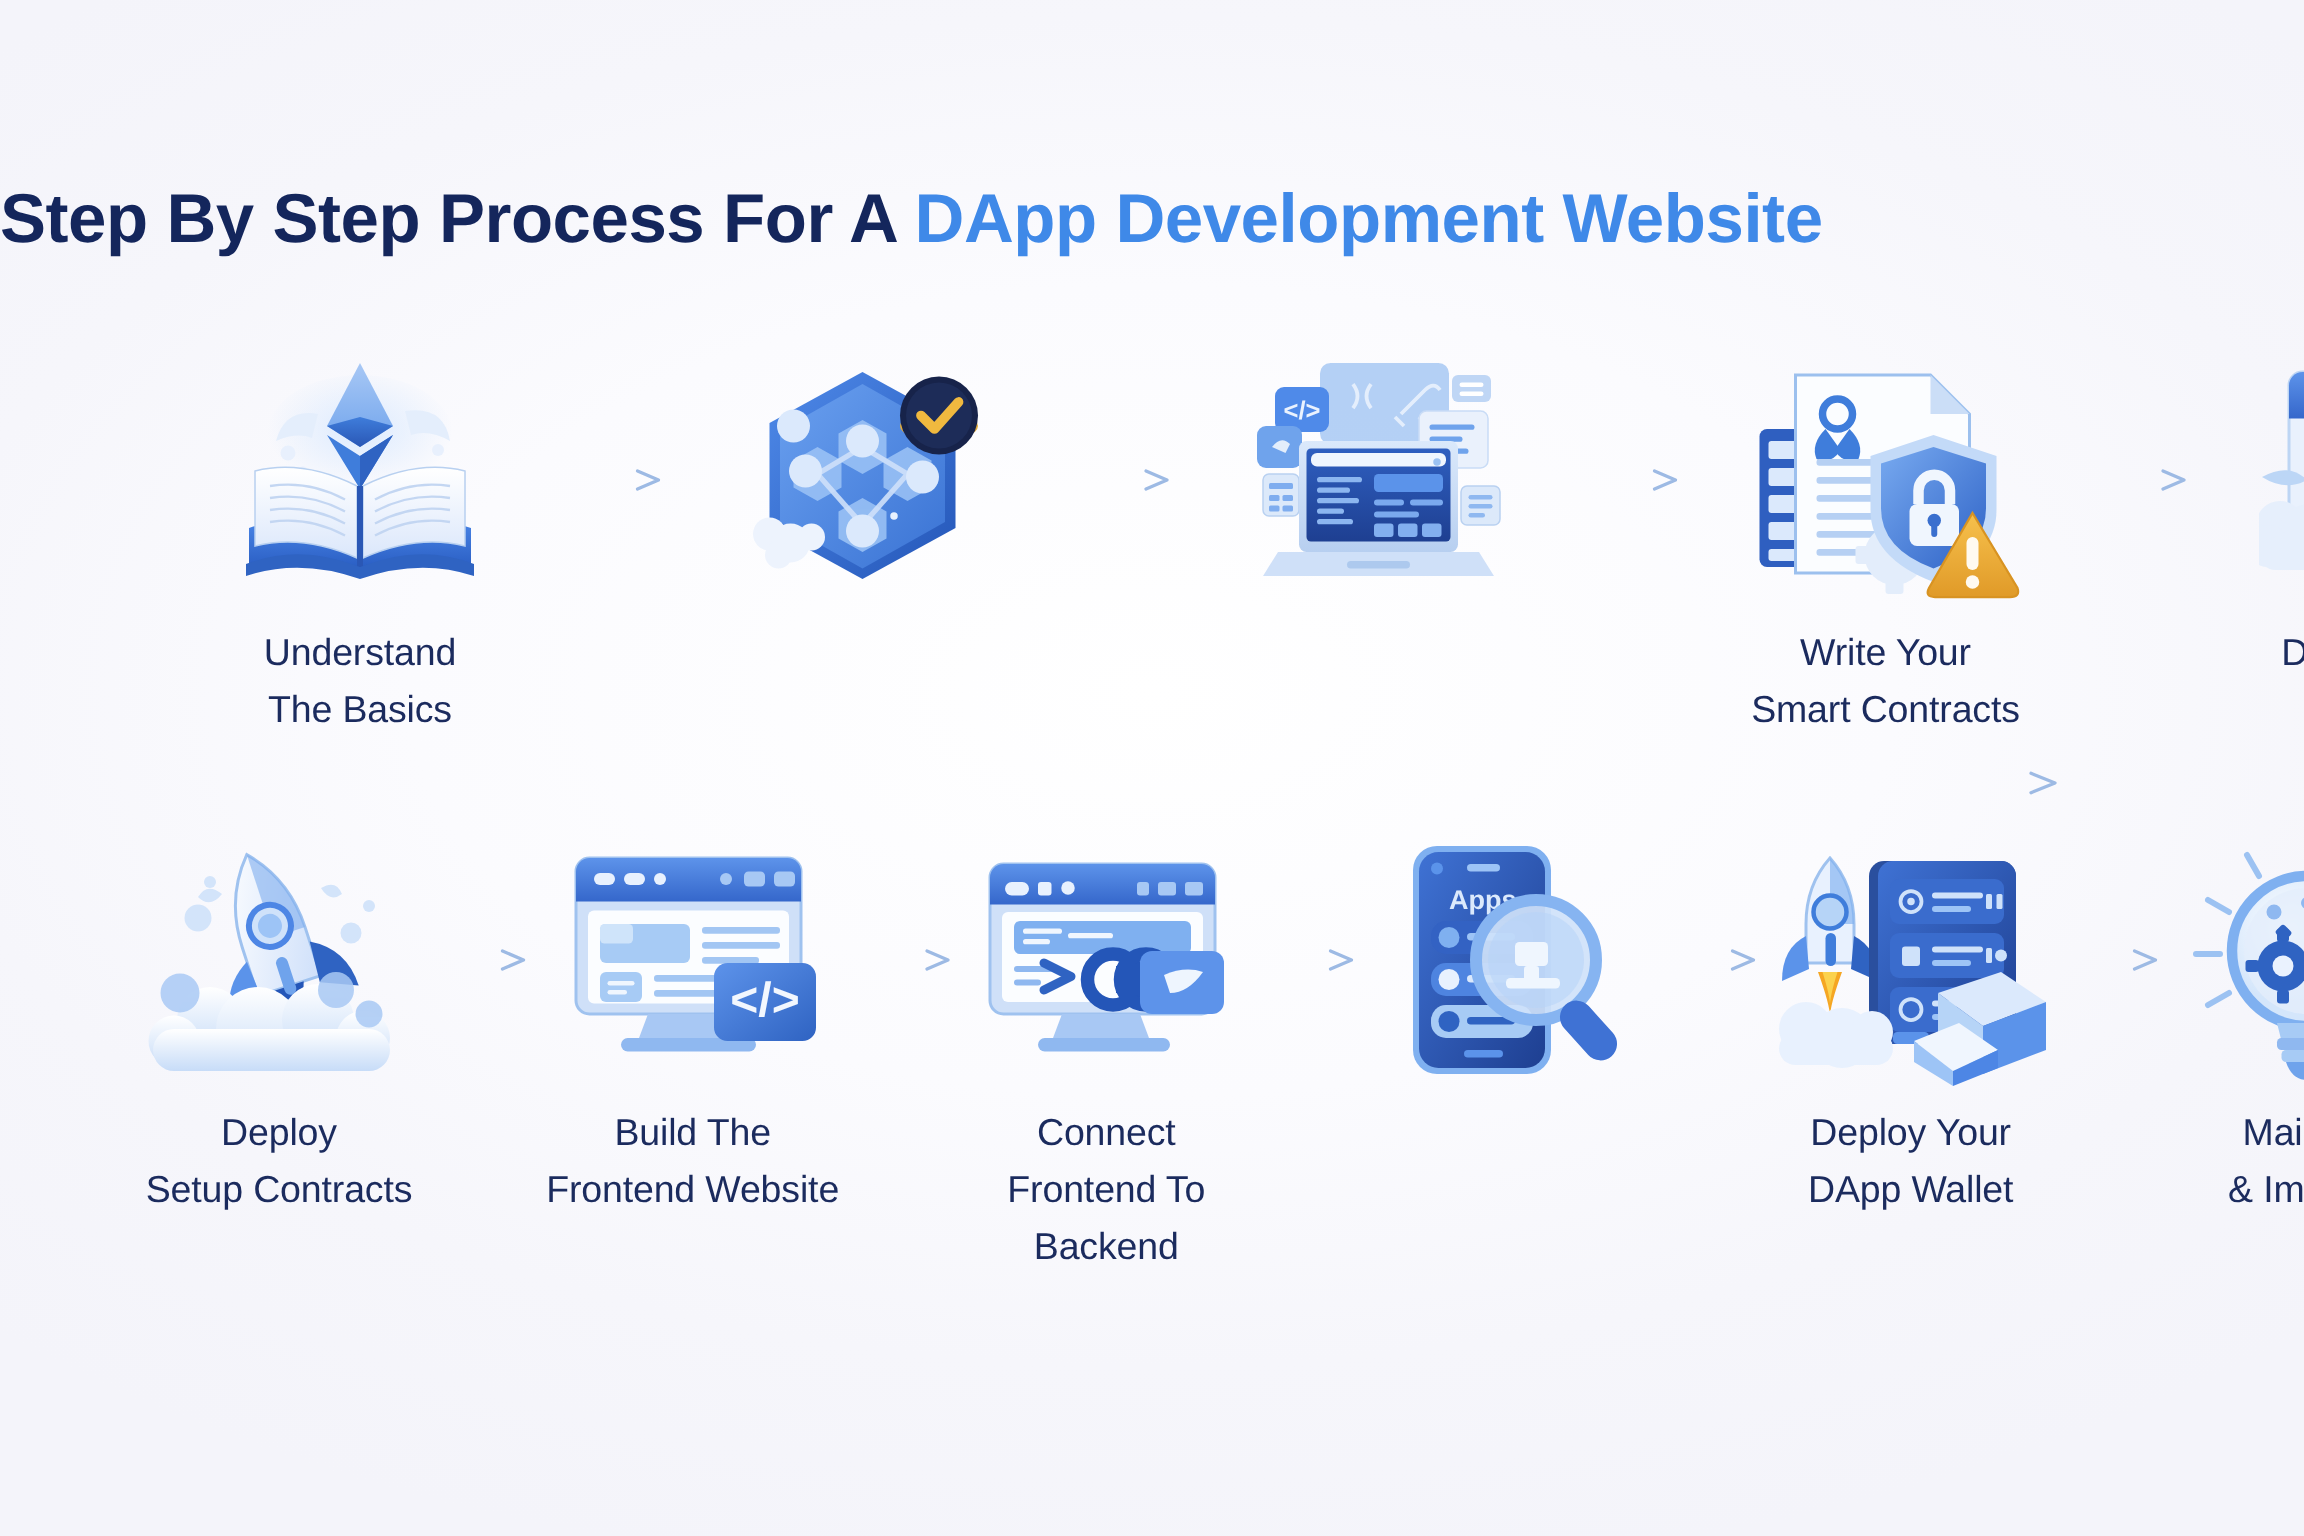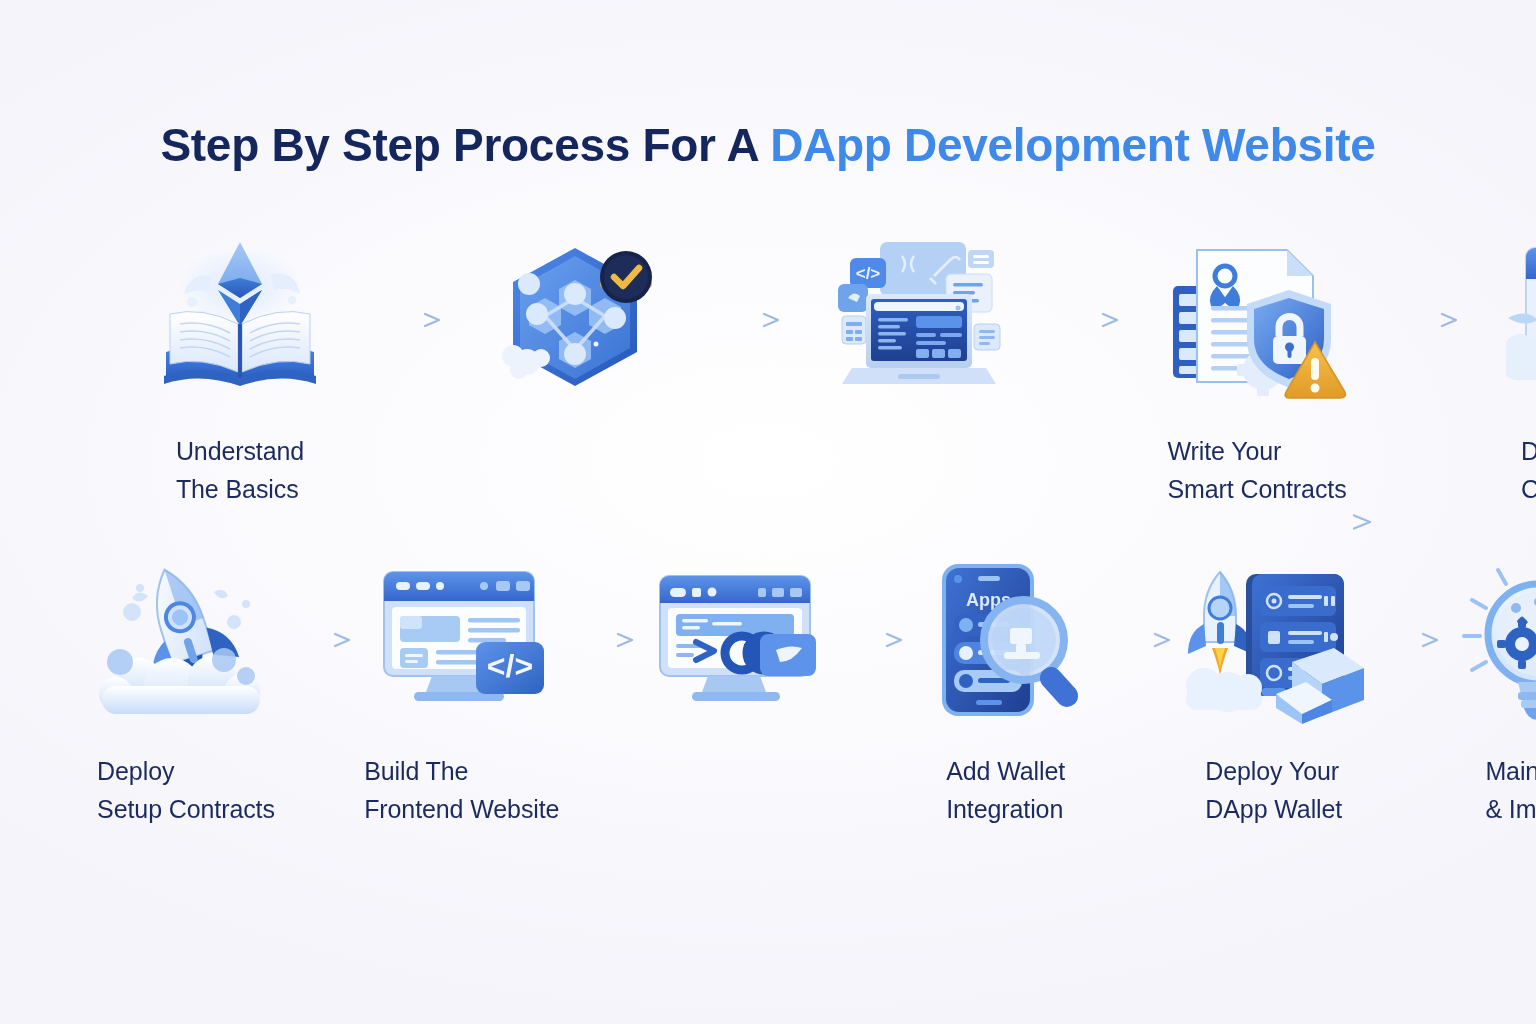--- a/index.html
+++ b/index.html
@@ -9,37 +9,37 @@
     background:#f7f7fc;
   }
   .canvas{
     position:relative;width:1536px;height:1024px;
     background:
       radial-gradient(ellipse 1100px 600px at 50% 45%, #ffffff 0%, #fbfbfe 45%, #f6f6fb 75%, #f4f4fa 100%);
   }
   
   .title{
     position:absolute;left:0;right:0;top:118px;
-    text-align:center;
+    text-align:left;
     font-size:46px;font-weight:700;letter-spacing:-0.3px;
     color:#14265c;white-space:nowrap;
   }
   .title .accent{color:#3f89e8;}
 
   
   .row{position:absolute;left:0;width:1536px;display:flex;}
   .row1{top:232px;}
   .row2{top:552px;}
 
   .step{position:relative;display:flex;flex-direction:column;align-items:center;}
   .icon-wrap{width:180px;height:172px;position:relative;}
   .icon-wrap svg{display:block;width:180px;height:172px;}
   .step-label{
-    margin-top:28px;
-    text-align:left;
+    margin-top:12px;
+    text-align:center;
     font-size:25px;line-height:38px;font-weight:400;
     color:#1b2b5e;
     white-space:pre-line;
     letter-spacing:-0.1px;
   }
 
   
   .conn{position:absolute;width:62px;height:20px;}
   .conn svg{display:block;}
 
@@ -596,20 +596,23 @@
     <path d="M116 84 a17 17 0 1 0 0 34 a17 17 0 1 0 0 -34"></path>
   </g>
   <rect x="96" y="92" width="18" height="18" fill="#2456b8"></rect>
   <path d="M60 124 L112 124 L118 140 L54 140 Z" fill="#a8c8f4"></path>
   <rect x="44" y="140" width="88" height="9" rx="4.5" fill="#8fb8f0"></rect>
 
   <rect x="112" y="82" width="56" height="42" rx="8" fill="#5d93ea"></rect>
   <path d="M128 98 q14 -6 26 -2 q-10 14 -22 14 q-2 -6 -4 -12 Z" fill="#eef5fe"></path>
 </svg>
         </div>
+        <div class="step-label">Connect
+Frontend To
+Backend</div>
       </div>
       <div class="conn" style="position: relative; align-self: flex-start; margin-top: 78px;">
         <svg viewBox="0 0 62 20">
   <defs>
     <linearGradient id="ag" x1="0" y1="0" x2="1" y2="0">
       <stop offset="0" stop-color="#cddcf2" stop-opacity="0.2"></stop>
       <stop offset="0.35" stop-color="#b5cbea"></stop>
       <stop offset="1" stop-color="#9dbae4"></stop>
     </linearGradient>
   </defs>
@@ -656,22 +659,20 @@
   <circle cx="108" cy="88" r="40" fill="none" stroke="#86b4f1" stroke-width="8"></circle>
   <circle cx="108" cy="88" r="32" fill="#b6d4f7" opacity="0.55"></circle>
   <g fill="#eff6fe">
     <rect x="94" y="76" width="22" height="16" rx="3"></rect>
     <rect x="100" y="92" width="10" height="14" rx="2"></rect>
     <rect x="88" y="100" width="36" height="7" rx="3"></rect>
   </g>
   <rect x="132" y="112" width="22" height="46" rx="11" transform="rotate(-42 143 135)" fill="#3f72d4"></rect>
 </svg>
         </div>
-        <div class="step-label">Add Wallet
-Integration</div>
       </div>
       <div class="conn" style="position: relative; align-self: flex-start; margin-top: 78px;">
         <svg viewBox="0 0 62 20">
   <defs>
     <linearGradient id="ag" x1="0" y1="0" x2="1" y2="0">
       <stop offset="0" stop-color="#cddcf2" stop-opacity="0.2"></stop>
       <stop offset="0.35" stop-color="#b5cbea"></stop>
       <stop offset="1" stop-color="#9dbae4"></stop>
     </linearGradient>
   </defs>

